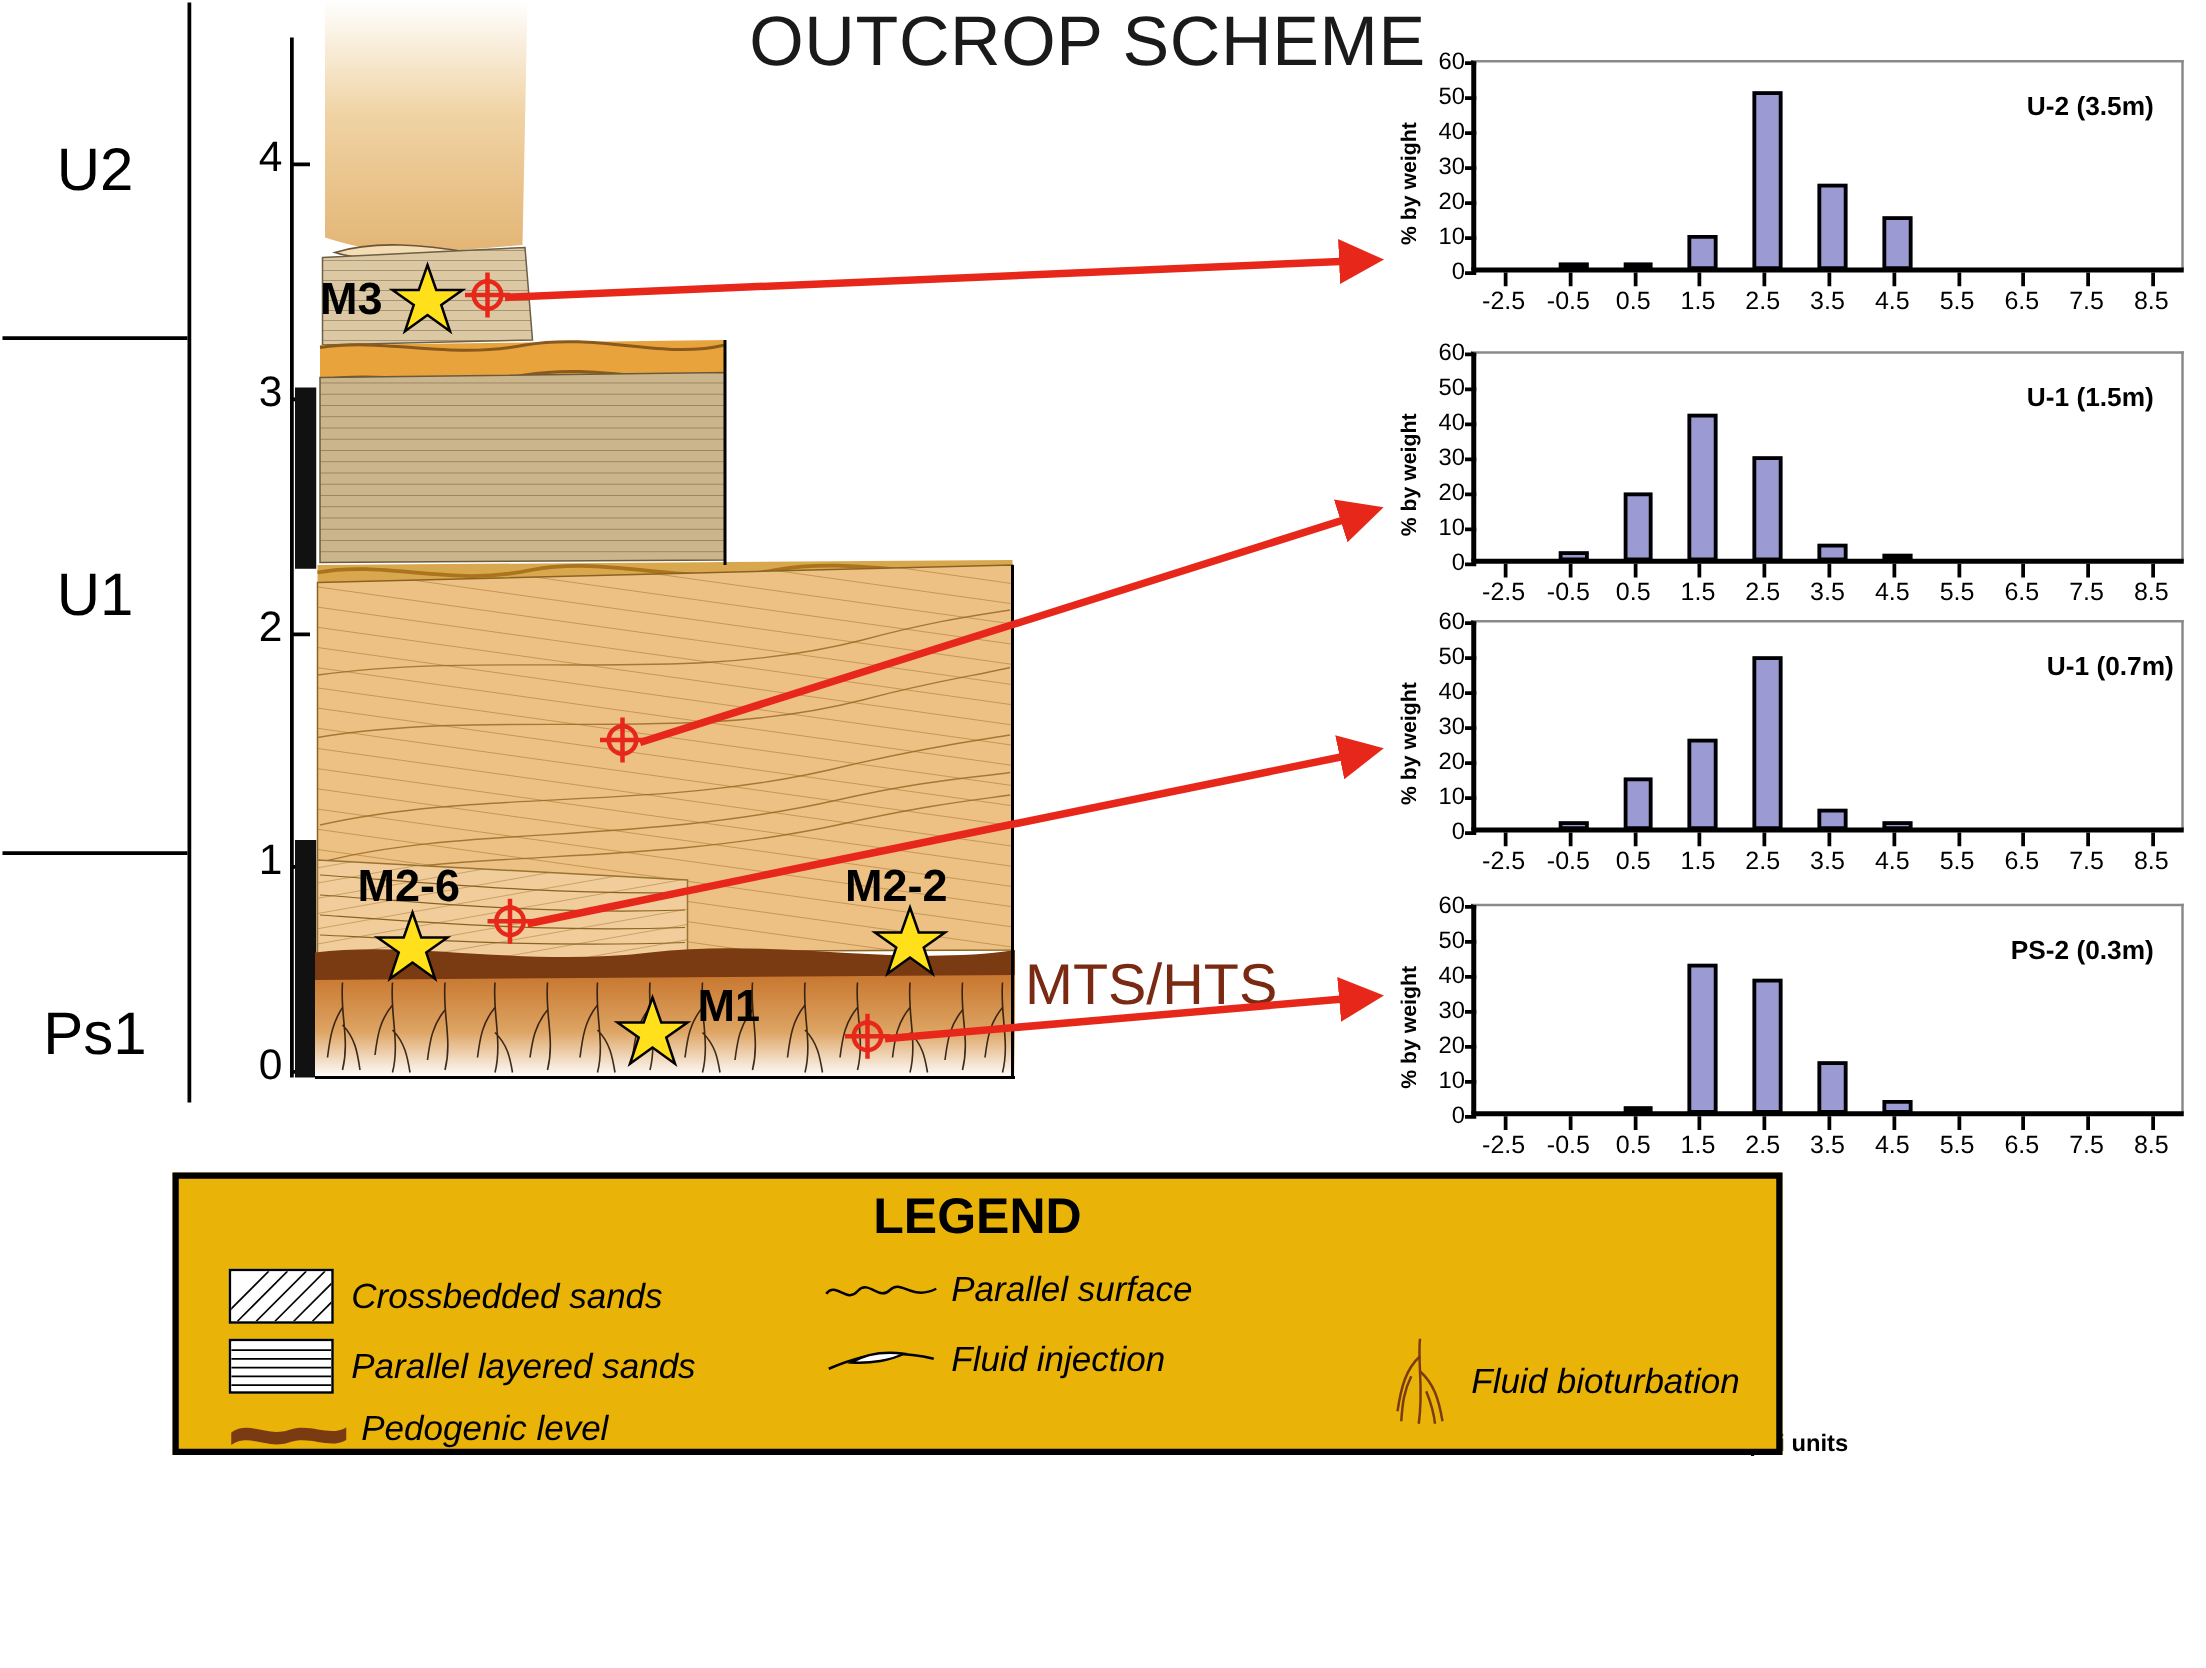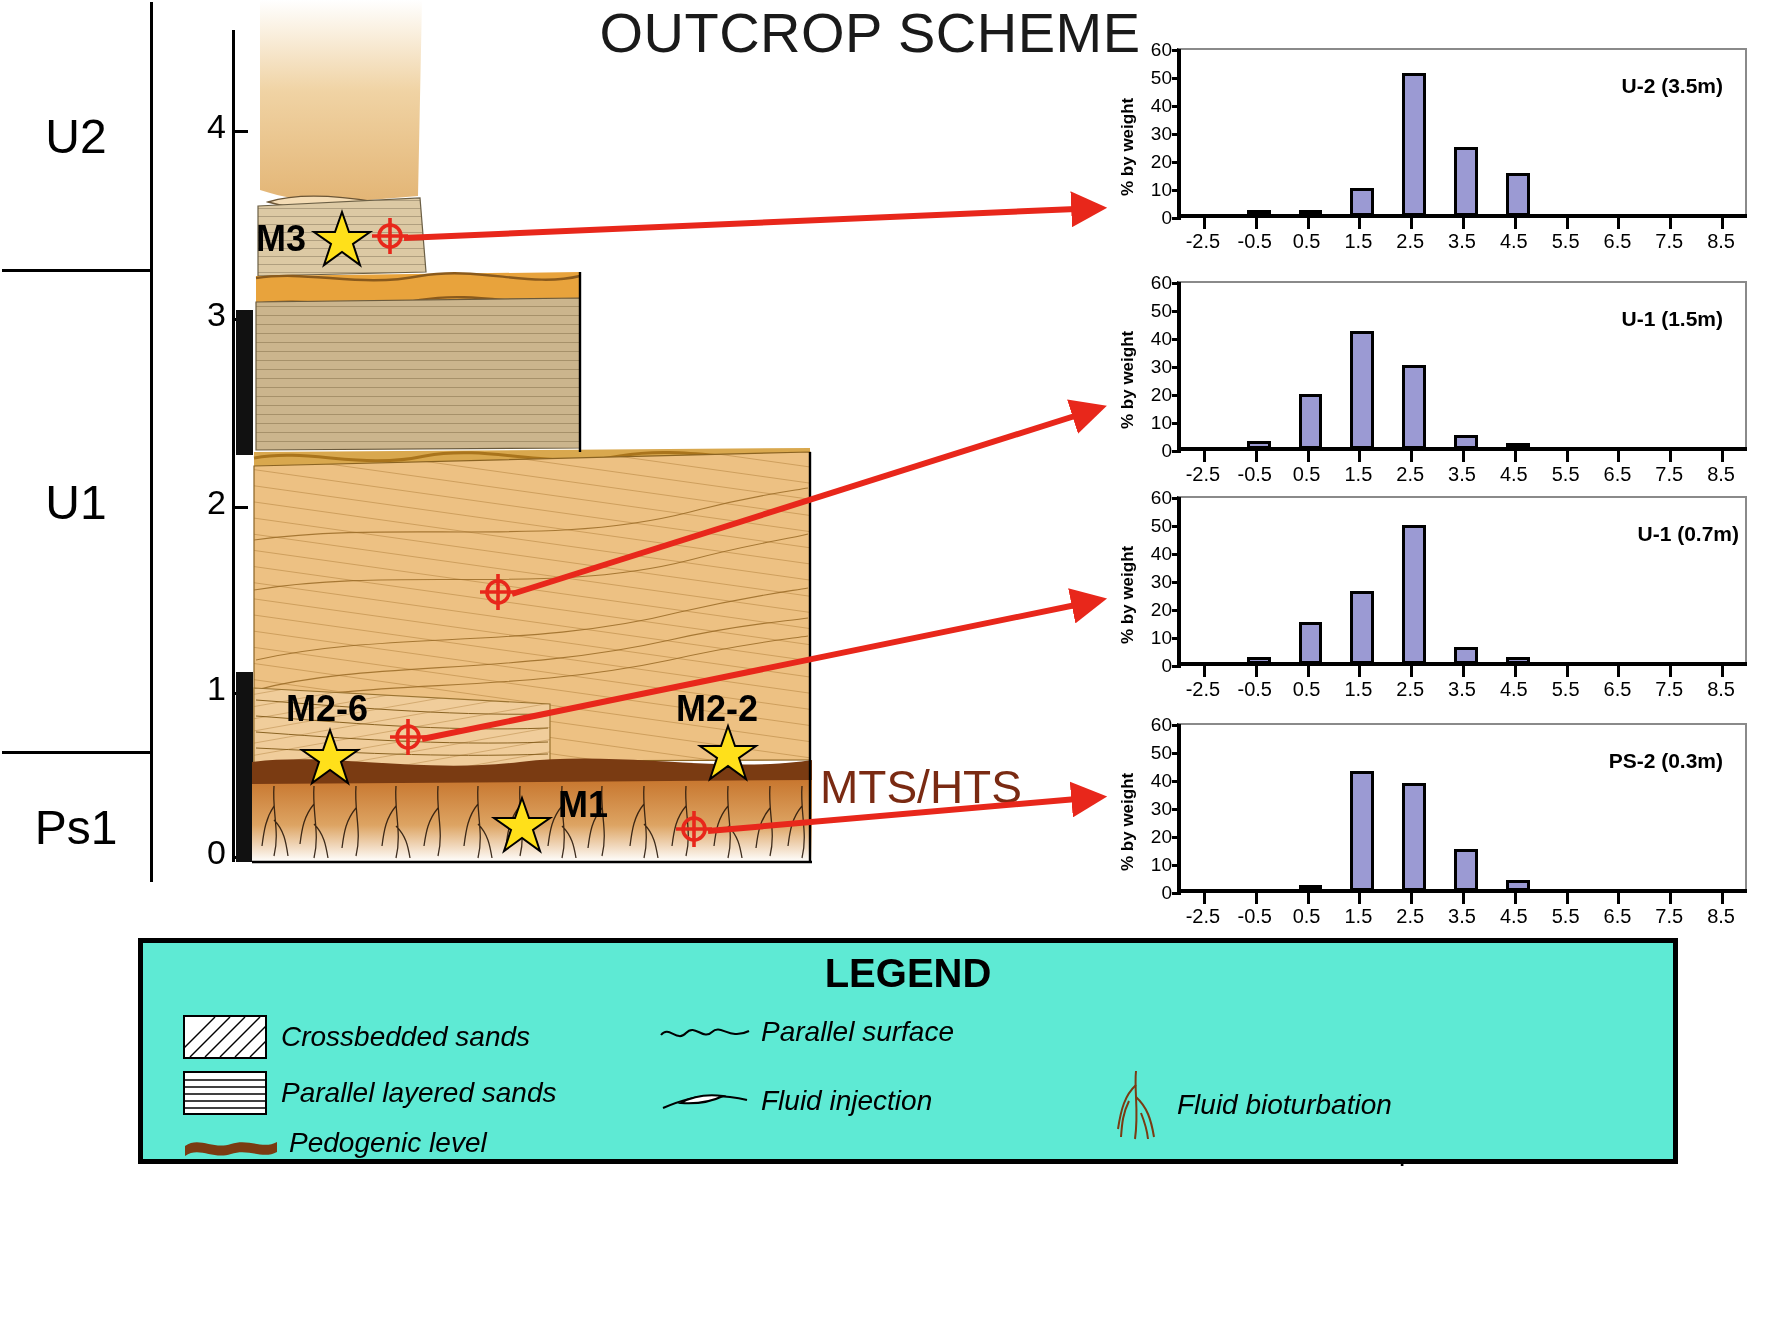--- a/index.html
+++ b/index.html
@@ -8,21 +8,21 @@
   .abs{position:absolute;}
 
   
   #main-title{left:560px;top:0px;width:620px;text-align:center;font-size:56px;color:#1a1a1a;letter-spacing:.5px;}
 
   
   #unit-column{left:2px;top:2px;width:148px;height:880px;border-right:3px solid #000;}
   .unit-cell{position:absolute;left:0;width:148px;display:flex;align-items:center;justify-content:center;
              font-size:48px;color:#000;border-bottom:3px solid #000;box-sizing:border-box;}
   #unit-u2{top:2px;height:268px;}
-  #unit-u1{top:252px;height:500px;}
+  #unit-u1{top:270px;height:412px;}
   #unit-ps1{top:770px;height:110px;border-bottom:none;}
 
   
   #scale-axis{left:232px;top:30px;width:3px;height:832px;background:#000;}
   .tickline{position:absolute;width:16px;height:3px;background:#000;left:232px;}
   .ticklabel{position:absolute;font-size:34px;color:#000;text-align:right;width:40px;left:186px;}
   .blackbar{position:absolute;left:236px;width:17px;background:#111;}
 
   
   #outcrop{left:250px;top:0px;width:570px;height:880px;}
@@ -49,21 +49,21 @@
   
   #arrows{position:absolute;left:0;top:0;width:1765px;height:1334px;pointer-events:none;}
 
   
   #mts-hts{left:820px;top:760px;font-size:46px;color:#7a2a12;font-weight:normal;}
 
   
   .samp-label{position:absolute;font-size:36px;font-weight:bold;color:#000;}
 
   
-  #legend-box{left:138px;top:938px;width:1540px;height:226px;border:5px solid #000;background:#5eead4;box-sizing:border-box;}
+  #legend-box{left:138px;top:938px;width:1288px;height:226px;border:5px solid #000;background:#eab308;box-sizing:border-box;}
   #legend-title{position:absolute;left:0;top:8px;width:100%;text-align:center;font-size:40px;font-weight:bold;color:#000;}
   .leg-item{position:absolute;display:flex;align-items:center;}
   .leg-text{font-size:28px;font-style:italic;color:#000;white-space:nowrap;}
   .leg-swatch{width:80px;height:40px;border:2px solid #000;margin-right:14px;background:#fff;}
   .leg-sym{width:92px;height:34px;margin-right:10px;}
   .leg-sym-wide{width:66px;height:76px;margin-right:8px;}
 </style>
 </head>
 <body>
 
@@ -480,21 +480,21 @@
     <span class="leg-text">Parallel layered sands</span>
   </div>
 
   <div class="leg-item" style="left:516px;top:72px;">
     <svg class="leg-sym" viewBox="0 0 92 34">
       <path d="M2,20 C10,10 18,28 27,18 C36,8 44,26 53,17 C62,8 70,26 90,16" fill="none" stroke="#000" stroke-width="2"></path>
     </svg>
     <span class="leg-text">Parallel surface</span>
   </div>
 
-  <div class="leg-item" style="left:516px;top:141px;">
+  <div class="leg-item" style="left:516px;top:128px;">
     <svg class="leg-sym" viewBox="0 0 92 34">
       <path d="M4,24 C18,18 34,12 52,12 C68,12 80,14 88,16" fill="none" stroke="#000" stroke-width="2"></path>
       <path d="M22,19 C34,12 48,10 64,12 C54,17 38,20 22,19 Z" fill="#fff" stroke="#000" stroke-width="2"></path>
     </svg>
     <span class="leg-text">Fluid injection</span>
   </div>
 
 
   <div class="leg-item" style="left:960px;top:124px;">
     <svg class="leg-sym-wide" viewBox="0 0 66 76">

